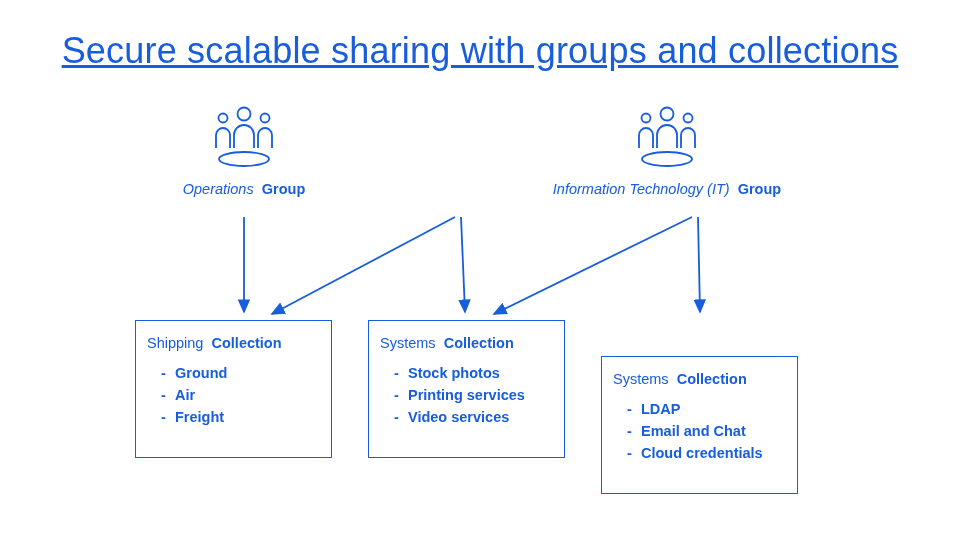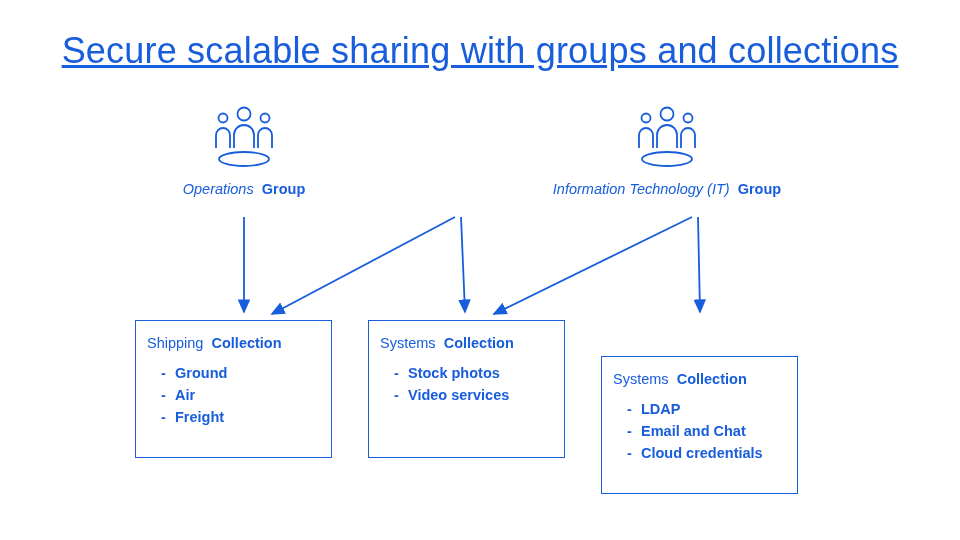--- a/index.html
+++ b/index.html
@@ -133,20 +133,21 @@
     </ul>
   </div>
 
   <div class="coll" style="left:368px; top:320px; width:197px; height:138px;">
     <div class="coll-title">
       <span>Systems</span>
       <span>&nbsp;</span><span class="bold">Collection</span>
     </div>
     <ul>
       <li>Stock photos</li>
+      <li>Printing services</li>
       <li>Video services</li>
     </ul>
   </div>
 
   <div class="coll" style="left:601px; top:320px; width:197px; height:138px;margin-top:36px;">
     <div class="coll-title">
       <span>Systems</span>
       <span>&nbsp;</span><span class="bold">Collection</span>
     </div>
     <ul>

